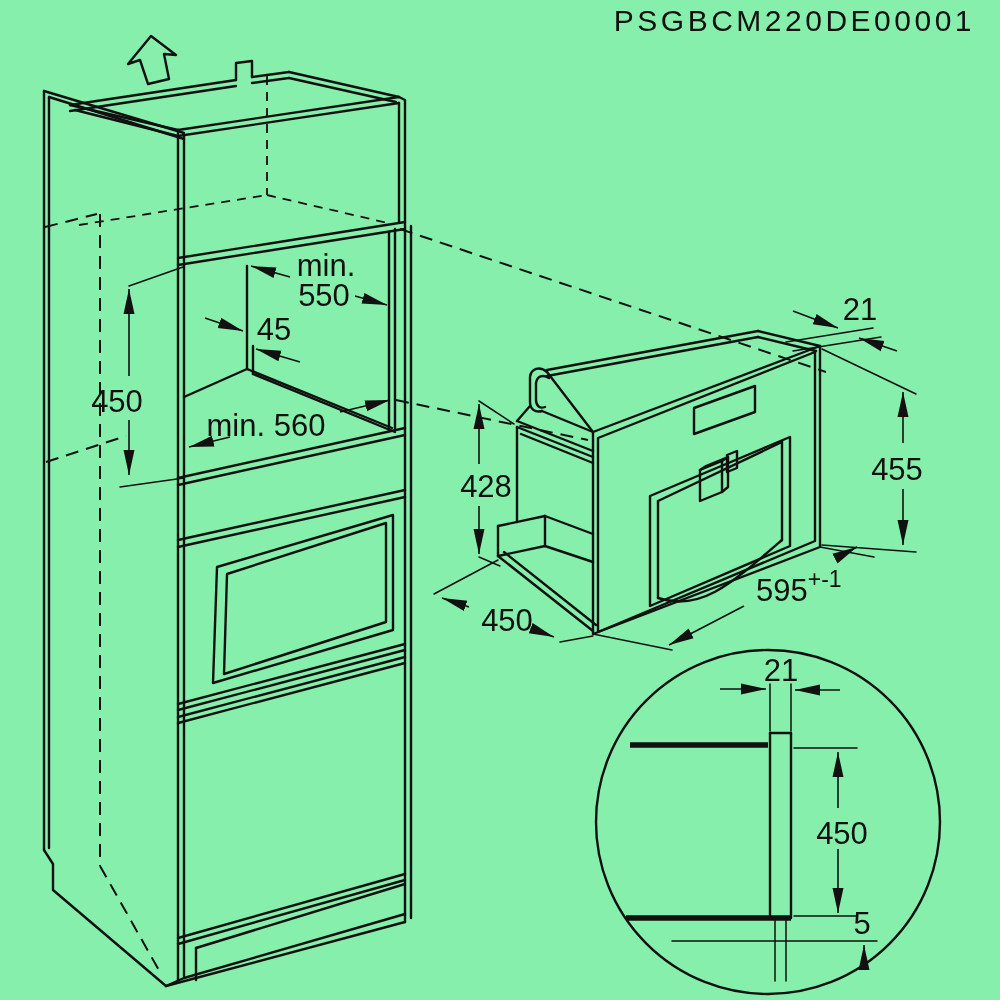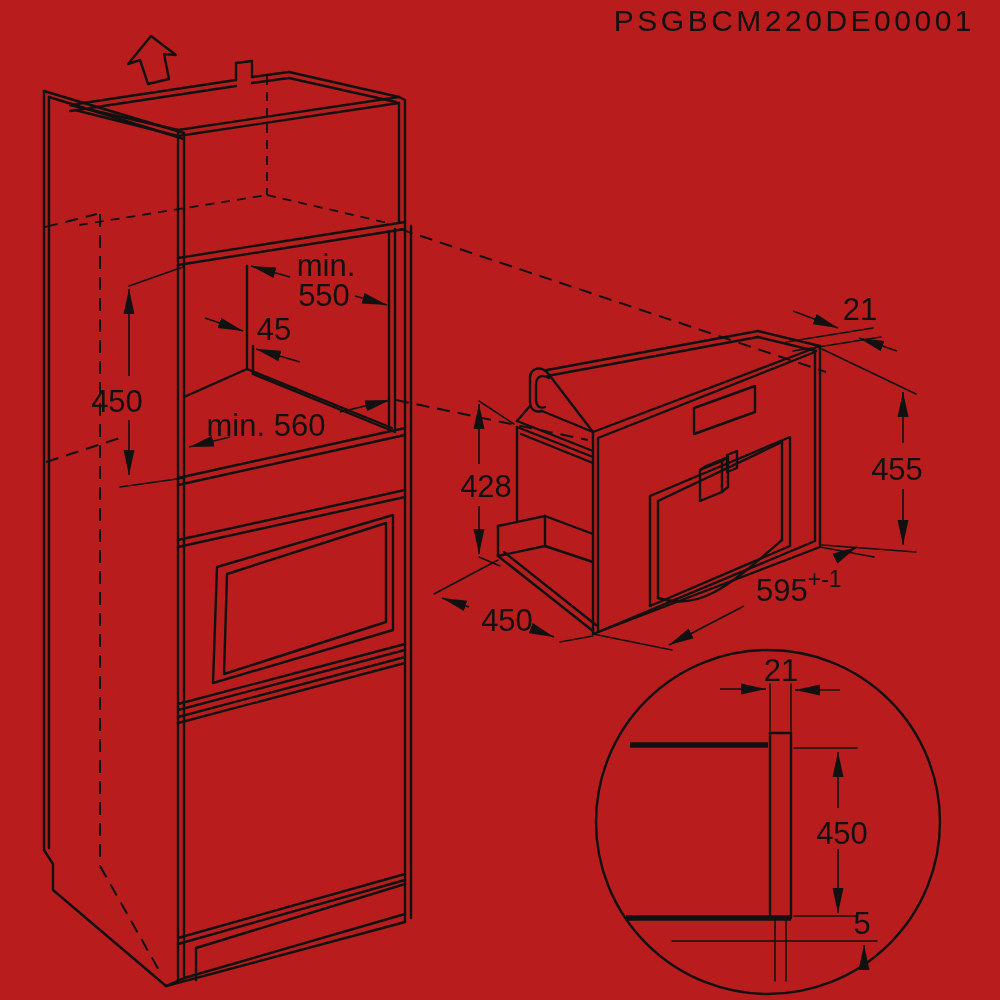--- a/index.html
+++ b/index.html
@@ -1,16 +1,16 @@
 <!DOCTYPE html>
 <html><head>
 <meta charset="utf-8">
 <style>
   html,body{margin:0;padding:0;background:#fff;}
-  #stage{position:relative;width:1000px;height:1000px;background:#b91c1c;overflow:hidden;
+  #stage{position:relative;width:1000px;height:1000px;background:#86efac;overflow:hidden;
          font-family:"Liberation Sans", sans-serif;}
   svg{position:absolute;left:0;top:0;}
   text{fill:#111;font-family:"Liberation Sans", sans-serif;}
   .ln{stroke:#111;stroke-width:2.4;fill:none;stroke-linecap:round;stroke-linejoin:round;}
   .thin{stroke:#111;stroke-width:1.5;fill:none;stroke-linecap:round;}
   .dash{stroke:#111;stroke-width:2;fill:none;stroke-dasharray:13 8;stroke-linecap:butt;}
   .dash2{stroke:#111;stroke-width:1.8;fill:none;stroke-dasharray:9 7;}
   .thick{stroke:#111;stroke-width:5.5;fill:none;stroke-linecap:butt;}
   .dim{stroke:#111;stroke-width:1.6;fill:none;}
   .lbl{font-size:31px;}

